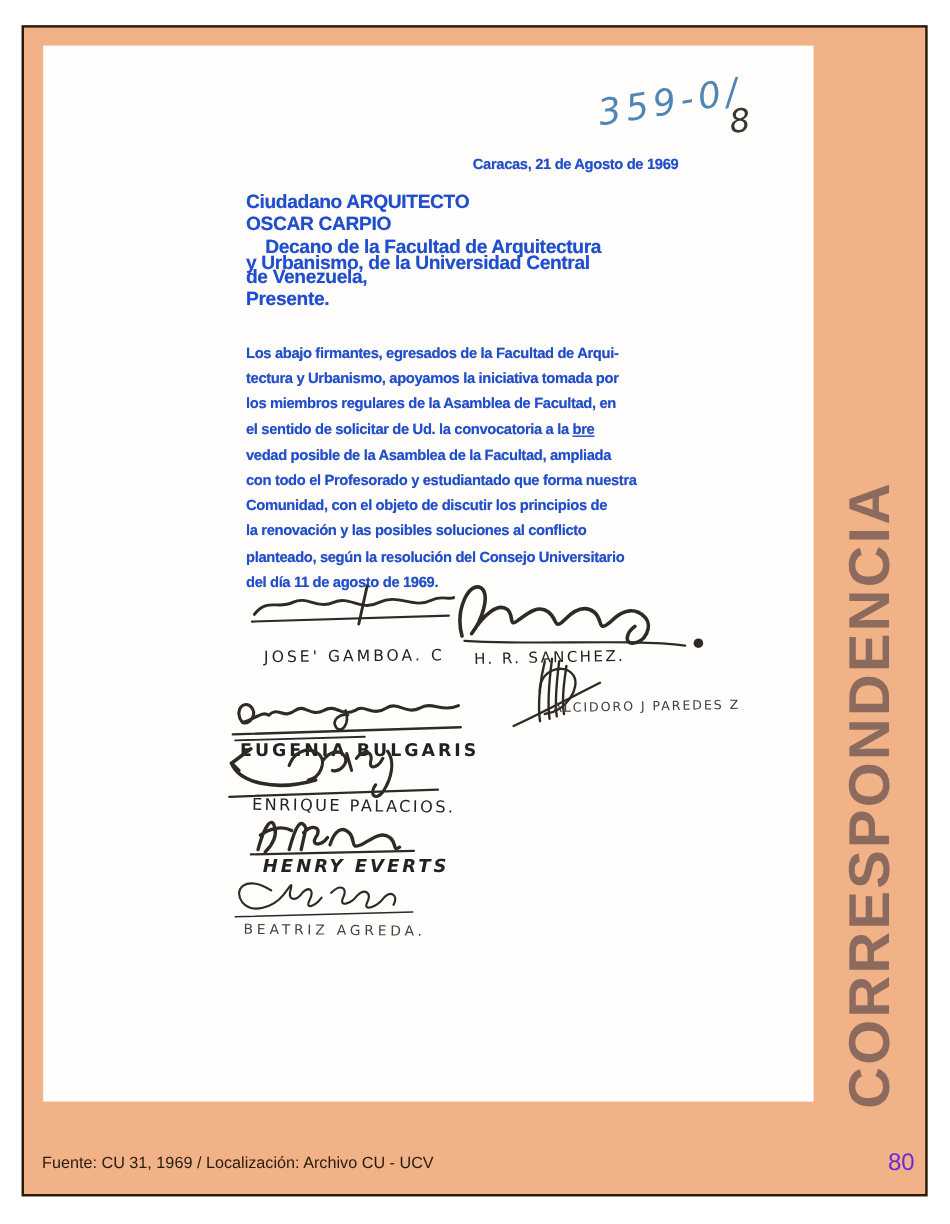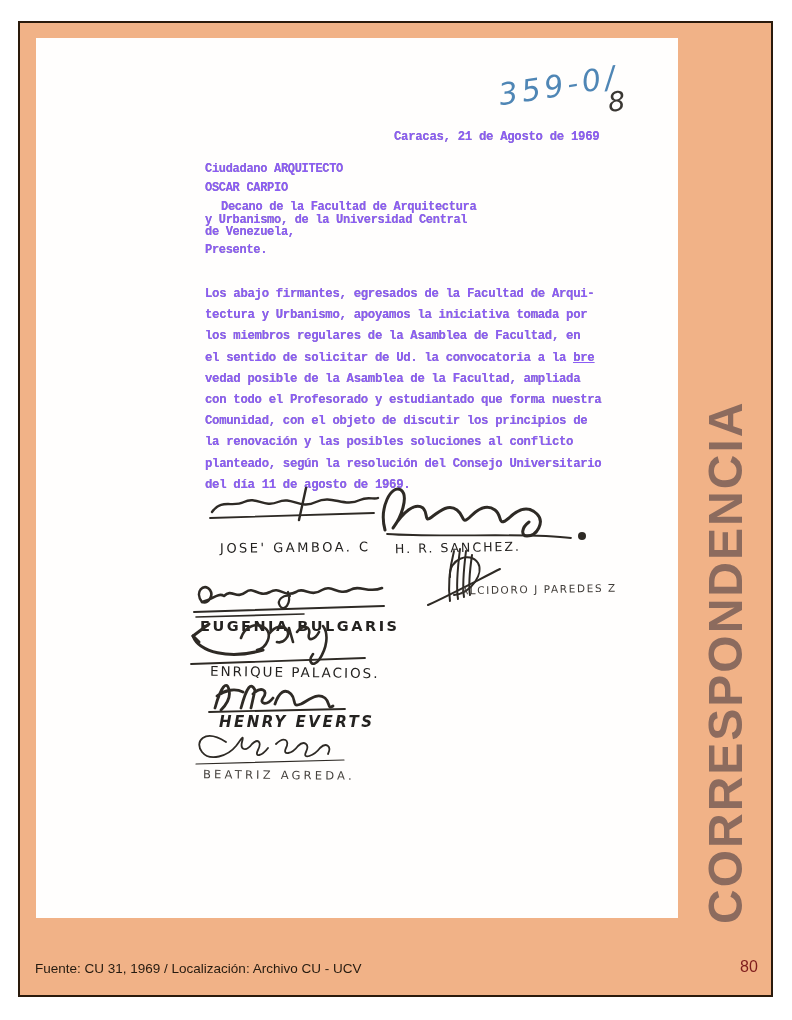--- a/index.html
+++ b/index.html
@@ -24,45 +24,45 @@
     font-size:48px; letter-spacing:2px; color:#8c6b5e;
     white-space:nowrap; text-align:left;
   }
 
   .footer-source {
     position:absolute; left:33px; top:959px;
     font-size:13.5px; color:#261b10;
   }
   .page-number {
     position:absolute; left:738px; top:956px;
-    font-size:16px; color:#7f1d1d;
+    font-size:20px; color:#6d28d9;
   }
 
   
   .tw {
-    font-family:Liberation Mono, monospace;
-    font-weight:bold; color:#8b5cf6; letter-spacing:-0.3px;
+    font-family:Liberation Sans, sans-serif;
+    font-weight:bold; color:#1d4ed8; letter-spacing:-0.3px;
     text-shadow:0 0 0.6px rgba(60,58,55,0.55);
   }
 
   .annotation-blue {
     position:absolute; left:462px; top:30px;
     font-family:"DejaVu Sans",sans-serif; font-style:italic;
     font-size:30px; letter-spacing:4px; color:#4f86b5;
     transform:rotate(-9deg);
   }
   .annotation-black {
     position:absolute; left:572px; top:48px;
     font-family:"DejaVu Sans",sans-serif; font-style:italic;
     font-size:27px; color:#3a3733; transform:rotate(-6deg);
   }
 
   .date-line { position:absolute; left:358px; top:92px; font-size:12.3px; }
 
-  .recipient { position:absolute; left:169px; top:125px; font-size:12px; line-height:12.6px; }
+  .recipient { position:absolute; left:169px; top:125px; font-size:16px; line-height:12.6px; }
   .recipient .r1 { margin-top:6.5px; }
   .recipient .r2 { margin-top:6.5px;margin-left:16px; }
   .recipient .r5 { margin-top:5.5px; }
 
   .body-text { position:absolute; left:169px; top:249px; font-size:12.3px; }
   .body-text .bl { height:21.2px; white-space:pre; }
   .body-text .u { text-decoration:underline; }
 
   
   .sig-block { position:absolute; }

